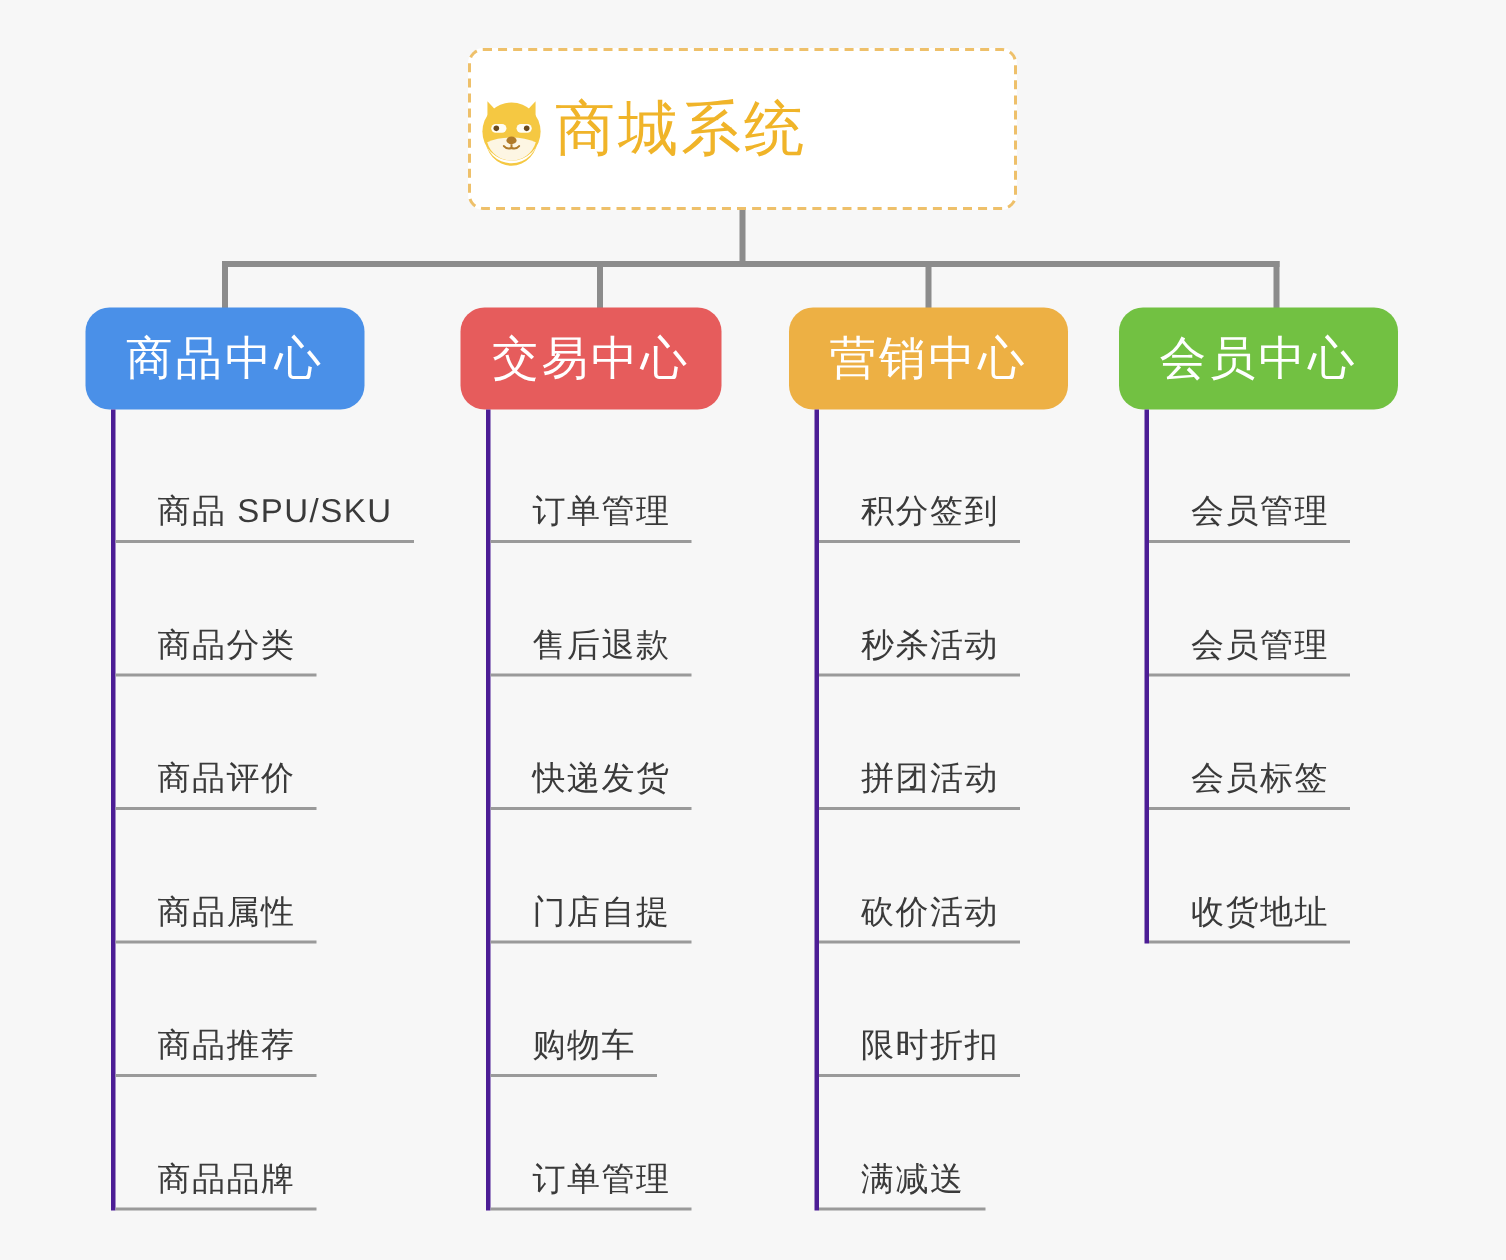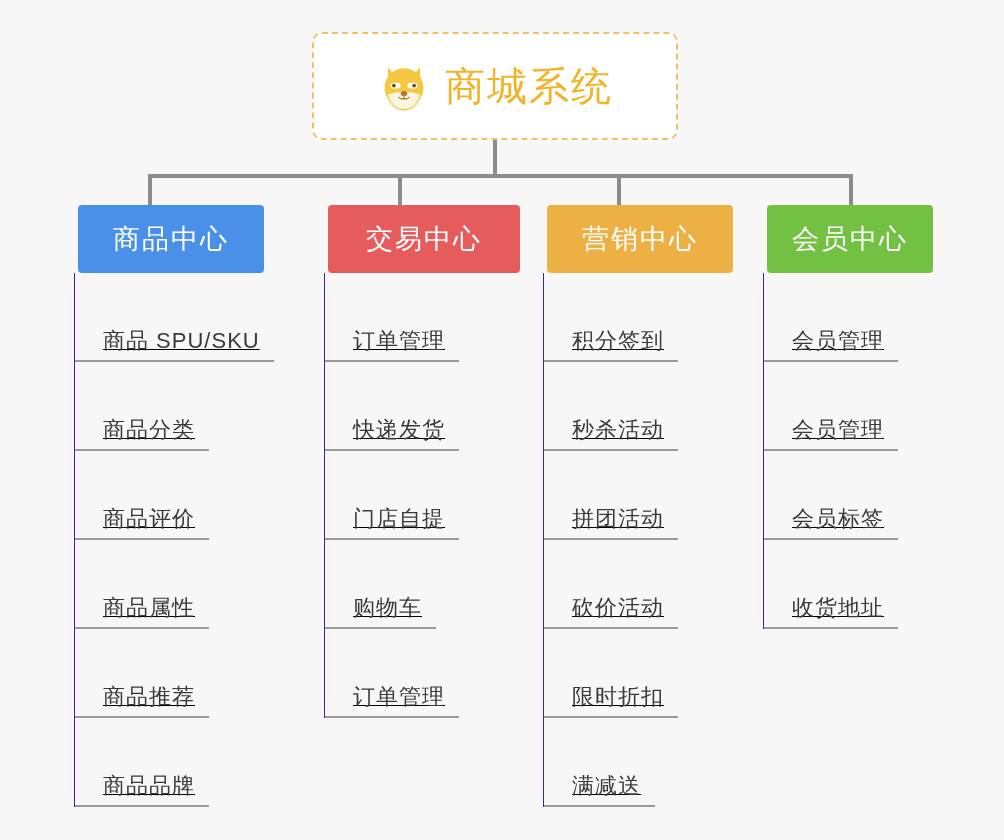--- a/index.html
+++ b/index.html
@@ -43,22 +43,22 @@
     left: 312px;
     top: 32px;
     width: 366px;
     height: 108px;
     box-sizing: border-box;
     background: #ffffff;
     border: 2px dashed #eec06a;
     border-radius: 10px;
     display: flex;
     align-items: center;
-    justify-content: center;
-    gap: 14px;
+    justify-content: flex-start;
+    gap: 2px;
   }
   .root-icon {
     width: 54px;
     height: 54px;
     display: block;
     flex: none;
   }
   .root-title {
     font-size: 40px;
     line-height: 1;
@@ -68,38 +68,36 @@
   }
 
   
   .column {
     position: absolute;
     top: 205px;
   }
   .cat-box {
     box-sizing: border-box;
     height: 68px;
-    border-radius: 4px;
+    border-radius: 16px;
     display: flex;
     align-items: center;
     justify-content: center;
     color: #ffffff;
-    font-size: 27px;
+    font-size: 31px;
     letter-spacing: 2px;
     white-space: nowrap;
-    margin-left: 21px;
   }
 
   
   .branch {
     position: relative;
     margin-left: 17px;
     padding-left: 0;
-    border-left: 1px solid #4c1d95;
-    text-decoration: underline;
+    border-left: 3px solid #4c1d95;
   }
   .leaf {
     position: relative;
     height: 89px;
     box-sizing: border-box;
     display: flex;
     align-items: flex-end;
   }
   .leaf-inner {
     position: relative;
@@ -112,25 +110,25 @@
     font-size: 22px;
     line-height: 1.1;
     color: #3a3a3a;
     letter-spacing: 1px;
   }
 
   
   .col-0 { left: 57px; }
   .col-0 .cat-box { width: 186px; background: #4a90e8; }
   .col-1 { left: 307px; }
-  .col-1 .cat-box { width: 192px; background: #e65c5c; }
+  .col-1 .cat-box { width: 174px; background: #e65c5c; }
   .col-2 { left: 526px; text-align: center; }
   .col-2 .cat-box { width: 186px; background: #edb044; }
   .col-3 { left: 746px; }
-  .col-3 .cat-box { width: 166px; background: #72c142; }
+  .col-3 .cat-box { width: 186px; background: #72c142; }
 </style>
 </head>
 <body>
 
 <div id="mindmap">
 
   <div class="connectors">
 
     <div class="conn" style="left:493px; top:140px; width:4px; height:36px;"></div>
 
@@ -188,20 +186,23 @@
 
   <div class="column col-1">
     <div class="cat-box">
       <span>交易中心</span>
     </div>
     <div class="branch">
       <div class="leaf">
           <span class="leaf-inner"><span class="leaf-label">订单管理</span></span>
         </div>
       <div class="leaf">
+          <span class="leaf-inner"><span class="leaf-label">售后退款</span></span>
+        </div>
+      <div class="leaf">
           <span class="leaf-inner"><span class="leaf-label">快递发货</span></span>
         </div>
       <div class="leaf">
           <span class="leaf-inner"><span class="leaf-label">门店自提</span></span>
         </div>
       <div class="leaf">
           <span class="leaf-inner"><span class="leaf-label">购物车</span></span>
         </div>
       <div class="leaf">
           <span class="leaf-inner"><span class="leaf-label">订单管理</span></span>

